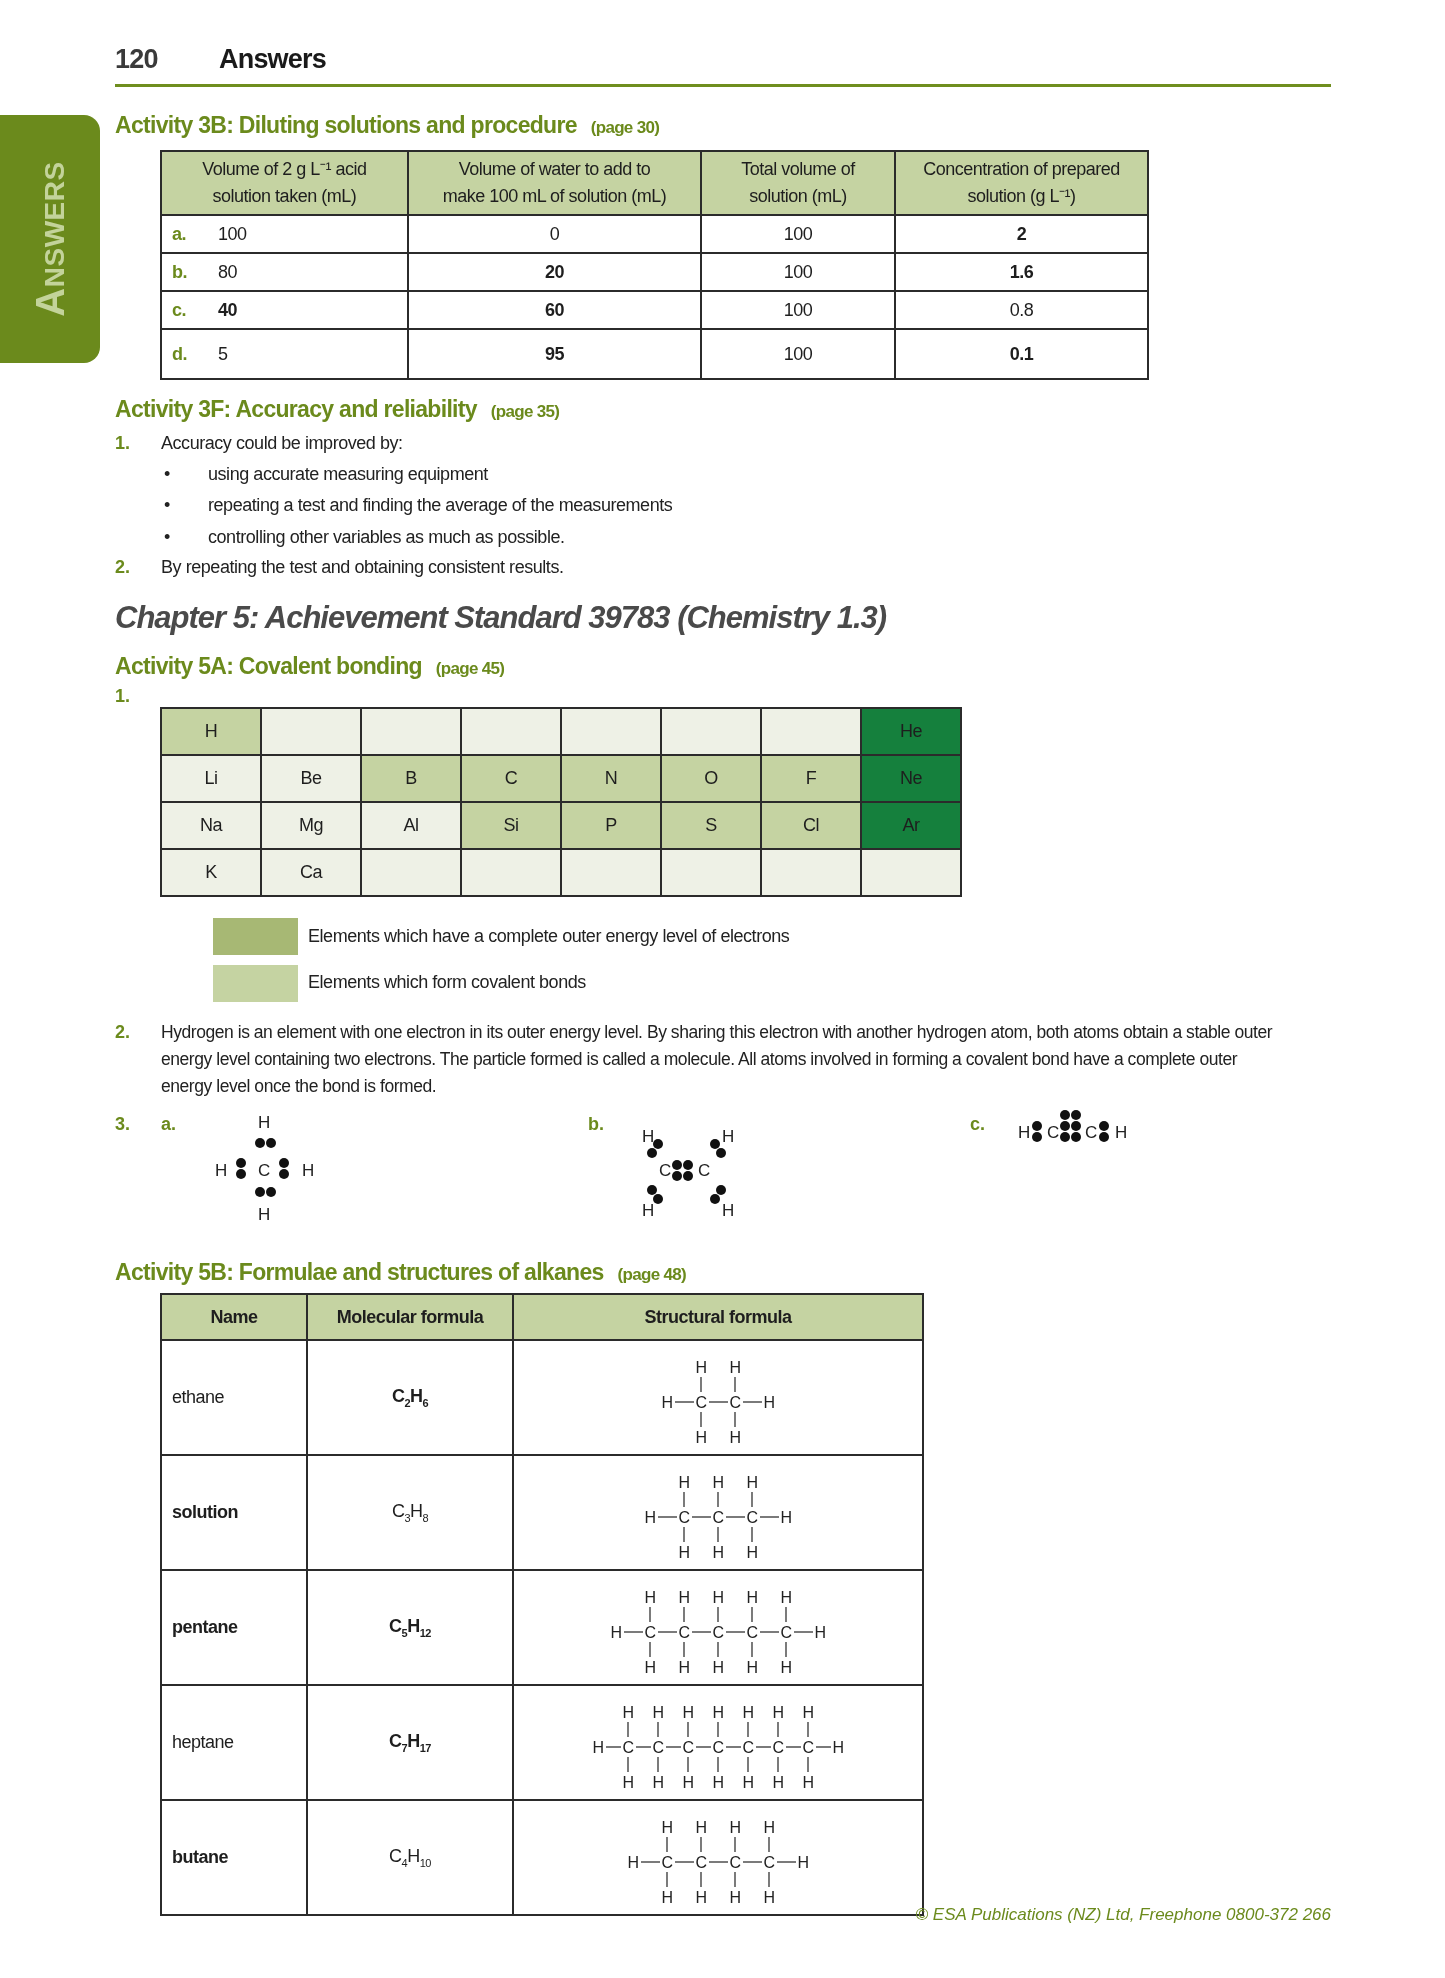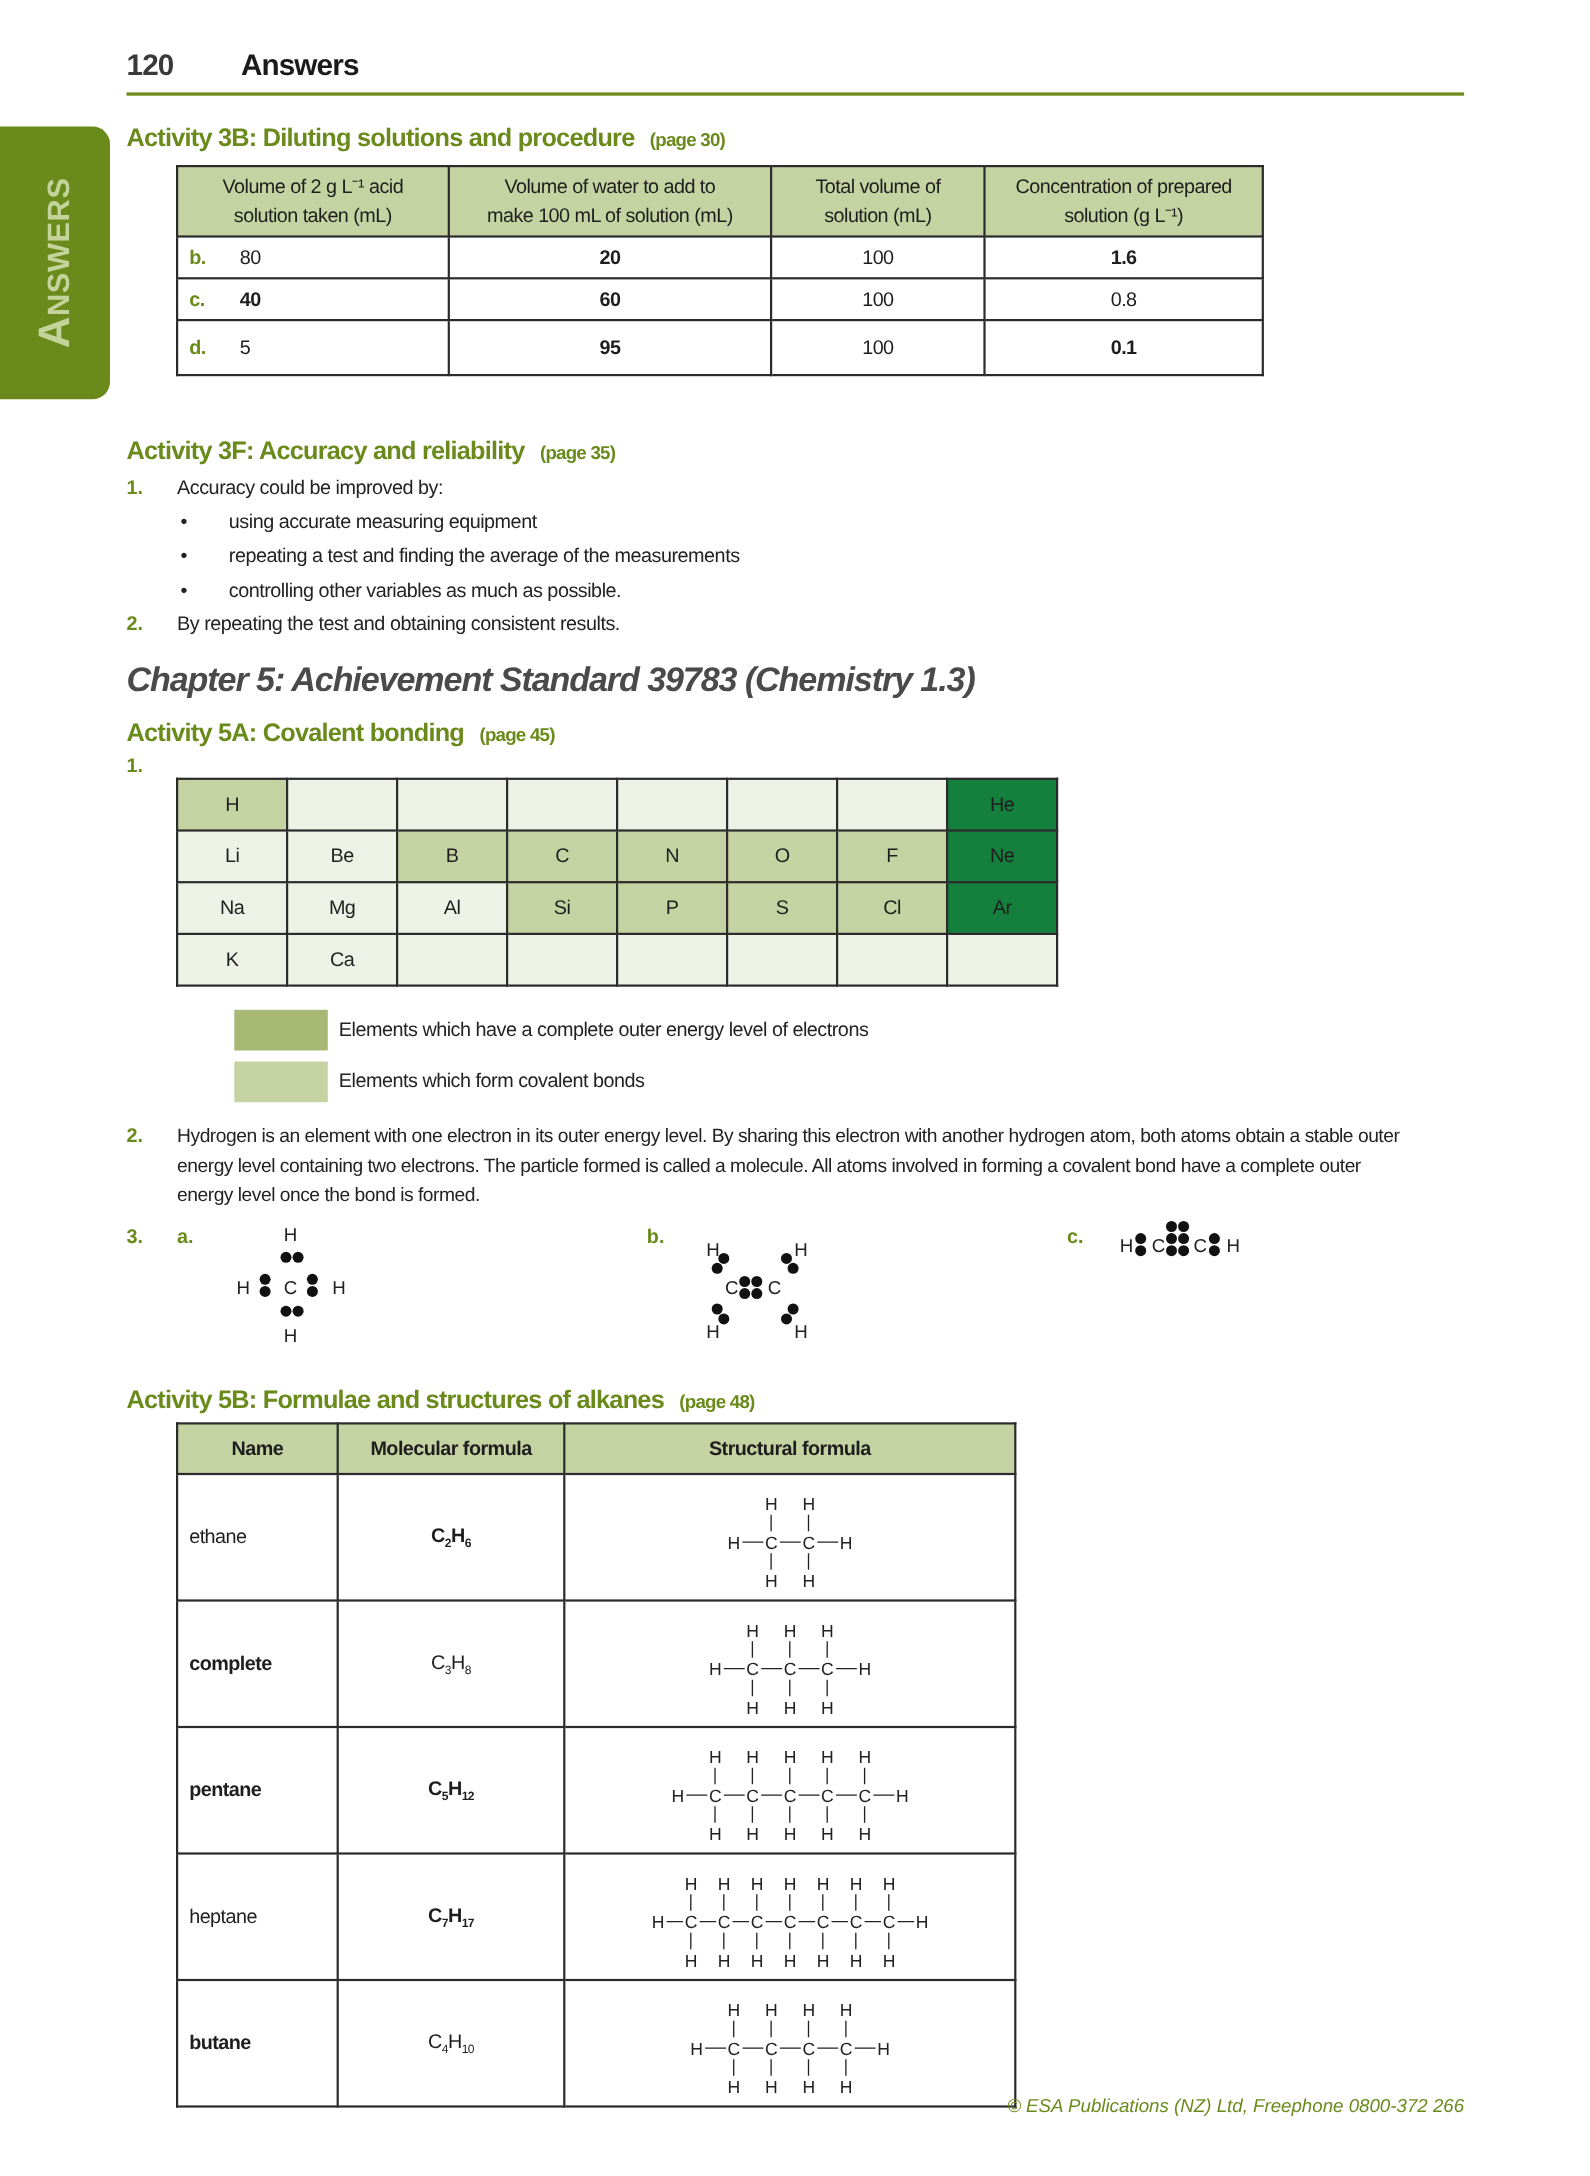--- a/index.html
+++ b/index.html
@@ -83,20 +83,26 @@
     </colgroup>
   <thead>
     <tr>
       <th><span>Volume of 2 g L⁻¹ acid</span><br><span>solution taken (mL)</span></th>
       <th><span>Volume of water to add to</span><br><span>make 100 mL of solution (mL)</span></th>
       <th><span>Total volume of</span><br><span>solution (mL)</span></th>
       <th><span>Concentration of prepared</span><br><span>solution (g L⁻¹)</span></th>
     </tr>
   </thead>
   <tbody>
+    <tr style="height:38px">
+      <td class="first"><span class="lbl">a.</span><span>100</span></td>
+      <td>0</td>
+      <td>100</td>
+      <td class="b">2</td>
+    </tr>
     <tr style="height:38px">
       <td class="first"><span class="lbl">b.</span><span>80</span></td>
       <td class="b">20</td>
       <td>100</td>
       <td class="b">1.6</td>
     </tr>
     <tr style="height:38px">
       <td class="first"><span class="lbl">c.</span><span class="b">40</span></td>
       <td class="b">60</td>
       <td>100</td>
@@ -276,21 +282,21 @@
             <line x1="78" y1="44" x2="78" y2="29"></line>
             <text x="78" y="25" stroke="none" text-anchor="middle">H</text>
             <line x1="78" y1="64" x2="78" y2="79"></line>
             <text x="78" y="95" stroke="none" text-anchor="middle">H</text>
             <line x1="86" y1="54" x2="105" y2="54"></line>
             <text x="112" y="60" stroke="none" text-anchor="middle">H</text>
           </svg>
         </td>
       </tr>
       <tr>
-        <td class="name" style="font-weight: bold;">complete</td>
+        <td class="name" style="font-weight: bold;">solution</td>
         <td class="mf">C<sub>3</sub>H<sub>8</sub></td>
         <td class="sf">
           <svg class="sf-svg" width="156" height="100" font-family="Liberation Sans, sans-serif" font-size="16" fill="#222" stroke="#222" stroke-width="1.2">
             <text x="10" y="60" stroke="none" text-anchor="middle">H</text>
             <line x1="18" y1="54" x2="37" y2="54"></line>
             <text x="44" y="60" stroke="none" text-anchor="middle">C</text>
             <line x1="44" y1="44" x2="44" y2="29"></line>
             <text x="44" y="25" stroke="none" text-anchor="middle">H</text>
             <line x1="44" y1="64" x2="44" y2="79"></line>
             <text x="44" y="95" stroke="none" text-anchor="middle">H</text>

